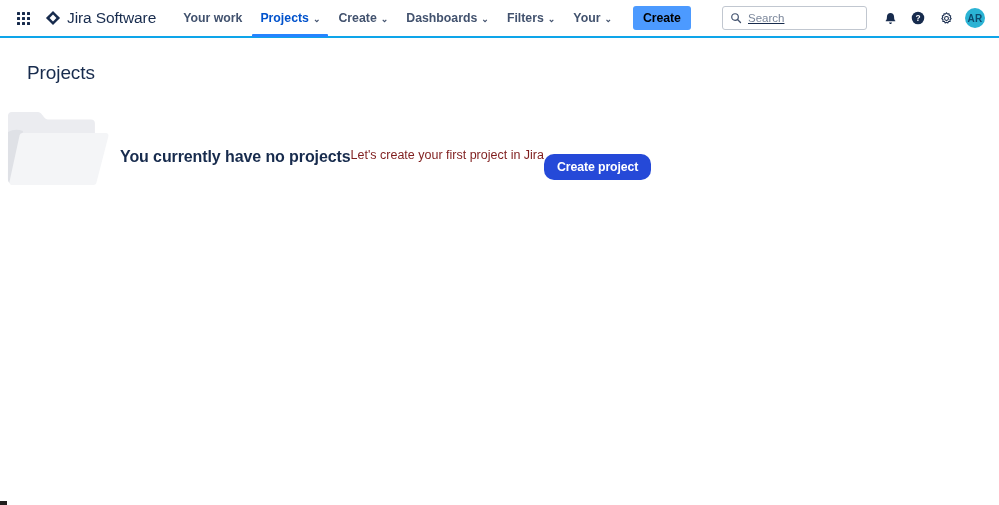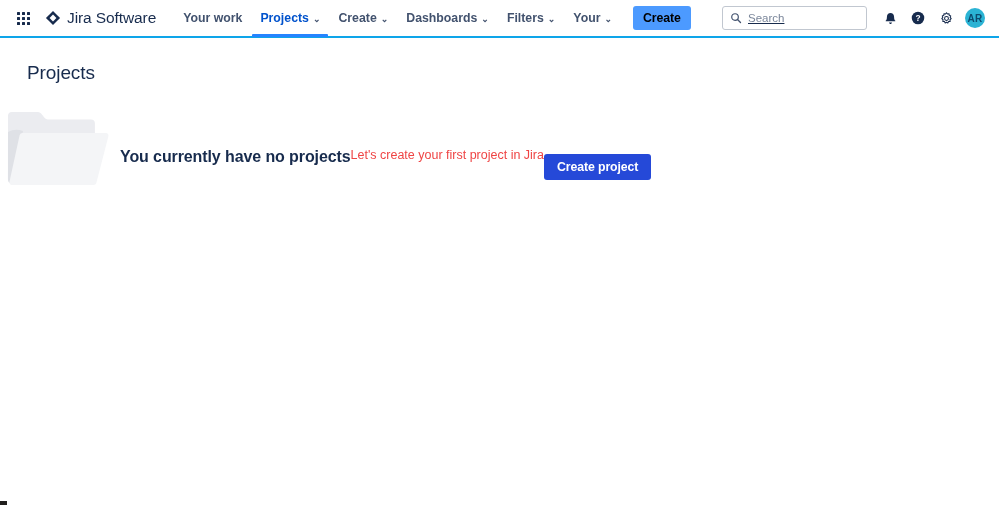--- a/index.html
+++ b/index.html
@@ -215,31 +215,31 @@
 
   .empty-heading {
     font-size: 16px;
     font-weight: bold;
     color: #172b4d;
     margin-top: 14px;
     letter-spacing: -0.1px;
   }
   .empty-sub {
     font-size: 12.5px;
-    color: #ef4444;
+    color: #7f1d1d;
     margin-top: 10px;
   }
   .create-project-btn {
     margin-top: 34px;
     background: #2549d8;
     color: #ffffff;
     font-size: 12.3px;
     font-weight: bold;
     border: none;
-    border-radius: 3px;
+    border-radius: 10px;
     height: 26px;
     padding: 0 13px;
     cursor: pointer;
     font-family: inherit;
     letter-spacing: -0.1px;
   }
 
   .corner-artifact {
     position: absolute;
     left: 0;

